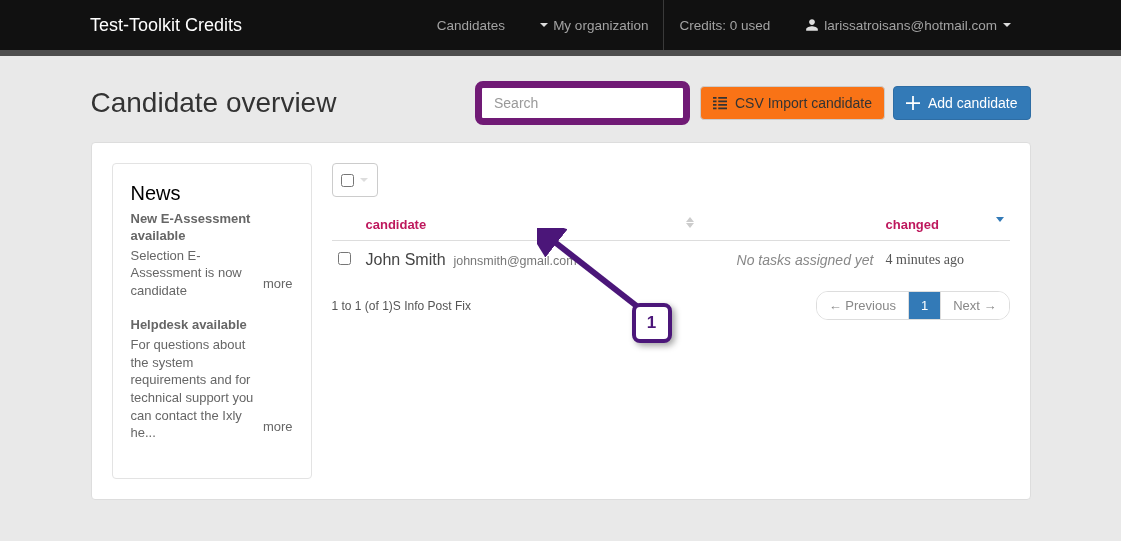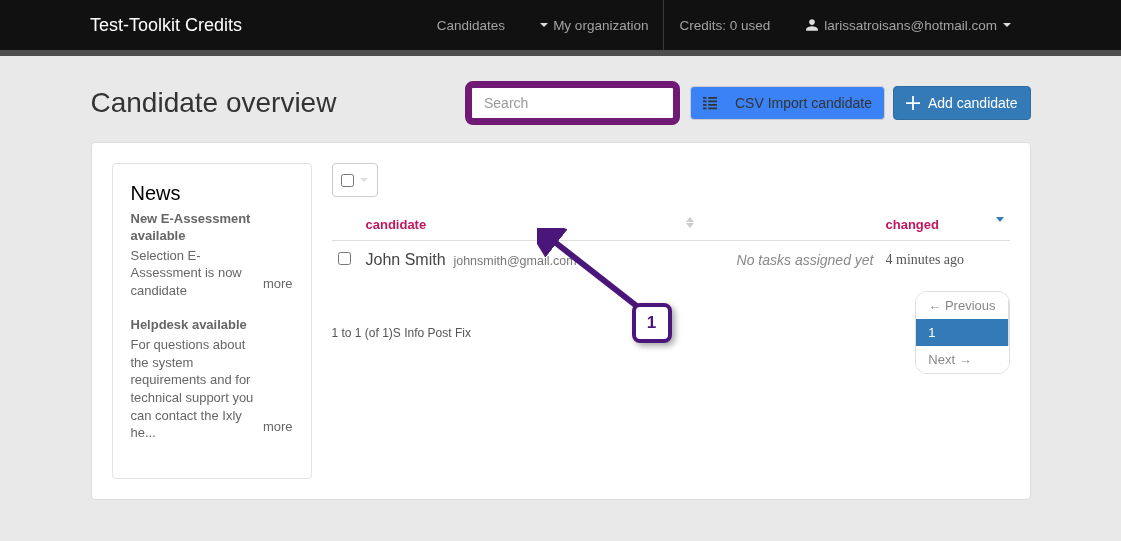--- a/index.html
+++ b/index.html
@@ -17,21 +17,21 @@
   .user-icon { width: 14px; height: 14px; fill: #ddd; margin-right: 5px; }
   .gray-strip { height: 6px; background: #4e4e4e; }
 
   
   .container { width: 940px; margin: 0 auto; padding-top: 28px; }
   .page-head { display: flex; align-items: center; margin-bottom: 20px; height: 38px; }
   .page-title { font-size: 28px; font-weight: 400; color: #333; flex: 1; }
   .search { width: 215px; height: 44px; border: 7px solid #701a75; border-radius: 8px; padding: 6px 12px; font-size: 14px; color: #555; margin-right: 10px; }
   .search::placeholder { color: #999; }
   .btn { height: 34px; display: inline-flex; align-items: center; padding: 0 12px; border-radius: 4px; font-size: 14px; cursor: pointer; border: 1px solid transparent; }
-  .btn-default { background: #3b82f6; border-color: #ccc; color: #333; margin-right: 8px; gap: 10px; }
+  .btn-default { background: #f97316; border-color: #ccc; color: #333; margin-right: 8px; }
   .btn-primary { background: #337ab7; border-color: #2e6da4; color: #fff; }
   .btn .i { margin-right: 8px; }
 
   .panel { background: #fff; border: 1px solid #ddd; border-radius: 4px; padding: 20px; display: flex; gap: 20px; }
 
   
   .newsbox { width: 200px; border: 1px solid #e3e3e3; border-radius: 4px; padding: 18px; }
   .news-h { font-size: 20px; color: #000000; margin-bottom: 6px; }
   .news-item { margin-bottom: 18px; position: relative; }
   .news-t { font-size: 13px; font-weight: 700; color: #666; margin-bottom: 2px; line-height: 1.3; }
@@ -53,21 +53,21 @@
   .tri-up { border-bottom: 5px solid #ccc; }
   .tri-down { border-top: 5px solid #ccc; }
   .tri-down.active { border-top-color: #337ab7; }
   .name { font-size: 16px; color: #444; }
   .email { font-size: 12.5px; color: #777; margin-left: 4px; }
   .notasks { font-size: 12.5px; font-style: italic; color: #888; text-align: right; padding-right: 12px; }
   .changedv { font-size: 14px; color: #555; font-family: Liberation Serif, serif; }
 
   .foot { margin-top: 12px; display: flex; align-items: center; }
   .info { font-size: 12px; color: #555; }
-  .pager { margin-left: auto; display: flex; border: 1px solid #ddd; border-radius: 12px; overflow: hidden; flex-direction: column; }
+  .pager { margin-left: auto; display: flex; border: 1px solid #ddd; border-radius: 12px; overflow: hidden; }
   .pager .pg { padding: 6px 12px; font-size: 13px; color: #888; background: #fff; cursor: pointer; border-right: 1px solid #ddd; }
   .pager .pg:last-child { border-right: none; }
   .pager .pg.active { background: #337ab7; color: #fff; }
 
   
   .arrow-wrap { position: absolute; left: 205px; top: 65px; pointer-events: none; }
   .badge1 { position: absolute; left: 300px; top: 140px; width: 40px; height: 40px; border: 4px solid #4b1679; border-radius: 8px; background: #fff; color: #4b1679; font-weight: 700; font-size: 17px; display: flex; align-items: center; justify-content: center; box-shadow: 3px 3px 6px rgba(0,0,0,.35); pointer-events: none; }
 </style>
 </head>
 <body>

